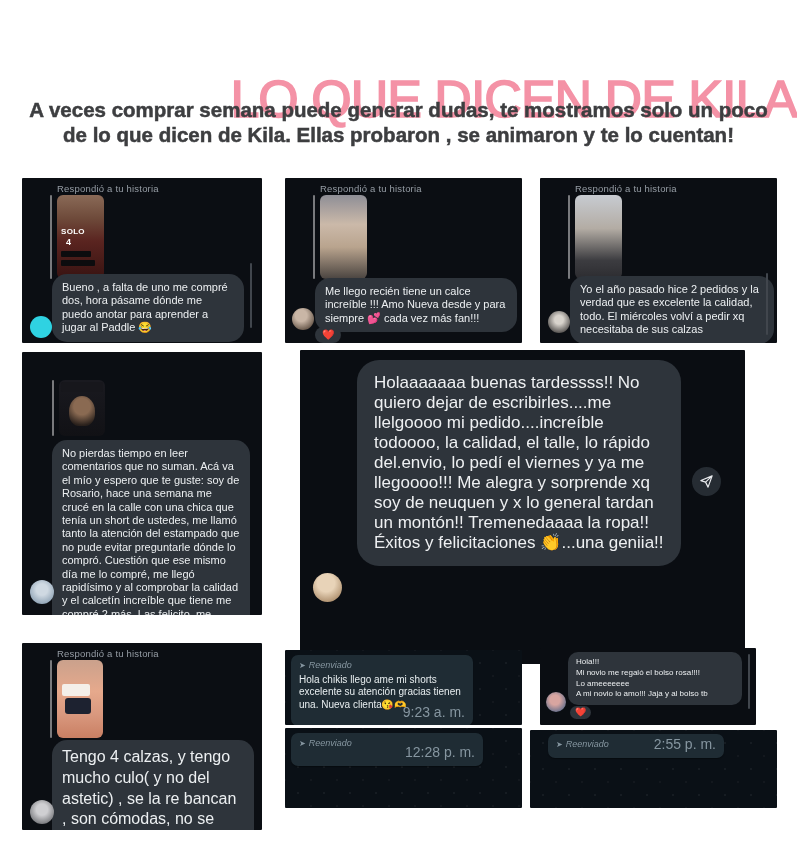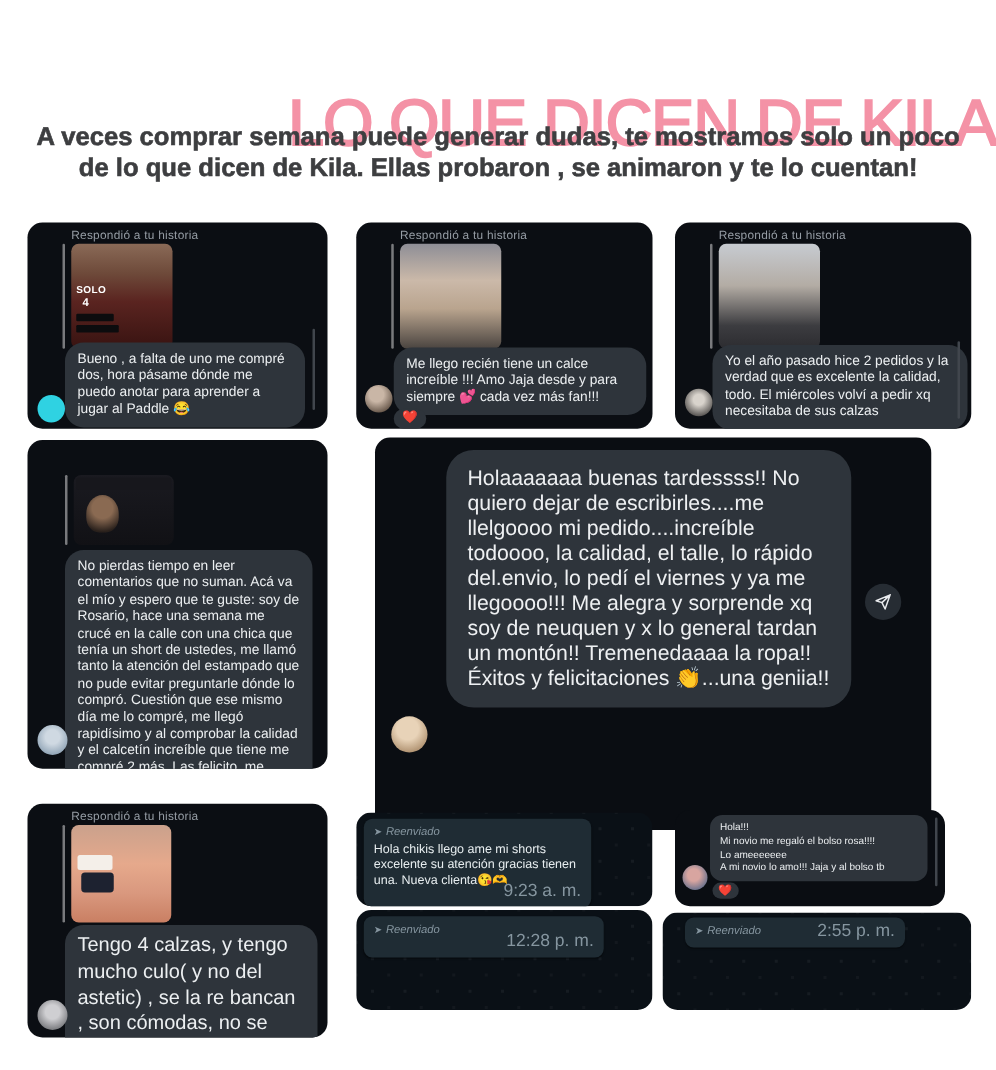--- a/index.html
+++ b/index.html
@@ -11,25 +11,25 @@
     position:absolute;top:36px;left:0;right:0;text-align:right;
     font-size:52px;font-weight:400;letter-spacing:-1px;color:#f492a6;
     -webkit-text-stroke:1.6px #f492a6;line-height:1.1;
   }
   .page-subtitle{
     position:absolute;top:97px;left:0;right:0;text-align:center;
     font-size:20.5px;font-weight:700;color:#3d3e40;line-height:1.23;
     -webkit-text-stroke:0.5px #3d3e40;
   }
   
-  .card{position:absolute;border-radius:12px;overflow:hidden;}
+  .card{position:absolute;border-radius:1px;overflow:hidden;}
   .ig{background:#0b0e13;}
   .ig-head{position:absolute;font-size:9.5px;color:#969da5;letter-spacing:.2px;}
   .story-line{position:absolute;width:1.5px;background:rgba(255,255,255,.45);border-radius:1px;}
-  .story-thumb{position:absolute;border-radius:6px;overflow:hidden;padding-left:34px;}
+  .story-thumb{position:absolute;border-radius:6px;overflow:hidden;}
   .ig-bubble{
     position:absolute;background:#2e343b;border-radius:15px;
     padding:7px 10px;font-size:11px;line-height:1.22;color:#eceff1;
   }
   .reaction{
     position:absolute;background:#2e343b;border-radius:11px;
     padding:3px 7px;font-size:10px;line-height:1;color:#fff;
   }
   .avatar{position:absolute;border-radius:50%;}
   .scrollbar{position:absolute;width:2px;background:#41464d;border-radius:1px;}
@@ -104,21 +104,21 @@
   </div>
   <div class="avatar av-cyan" style="left:8px;top:138px;width:22px;height:22px;"></div>
   <div class="scrollbar" style="right:10px;top:85px;height:65px;"></div>
 </div>
 
 <div class="card ig" style="left:285px;top:178px;width:237px;height:165px;">
   <div class="ig-head" style="left:35px;top:5px;">Respondió a tu historia</div>
   <div class="story-line" style="left:28px;top:17px;height:84px;"></div>
   <div class="story-thumb thumb-calce" style="left:35px;top:17px;width:47px;height:84px;"></div>
   <div class="ig-bubble" style="left:30px;top:100px;width:182px;">
-    <span>Me llego recién tiene un calce increíble !!! Amo Jaja desde y para siempre 💕 cada vez más fan!!!</span>
+    <span>Me llego recién tiene un calce increíble !!! Amo Nueva desde y para siempre 💕 cada vez más fan!!!</span>
   </div>
   <div class="reaction" style="left:30px;top:149px;">❤️</div>
   <div class="avatar av-warm" style="left:7px;top:130px;width:22px;height:22px;"></div>
 </div>
 
 <div class="card ig" style="left:540px;top:178px;width:237px;height:165px;">
   <div class="ig-head" style="left:35px;top:5px;">Respondió a tu historia</div>
   <div class="story-line" style="left:28px;top:17px;height:84px;"></div>
   <div class="story-thumb thumb-pedidos" style="left:35px;top:17px;width:47px;height:84px;"></div>
   <div class="ig-bubble" style="left:30px;top:98px;width:184px;">

